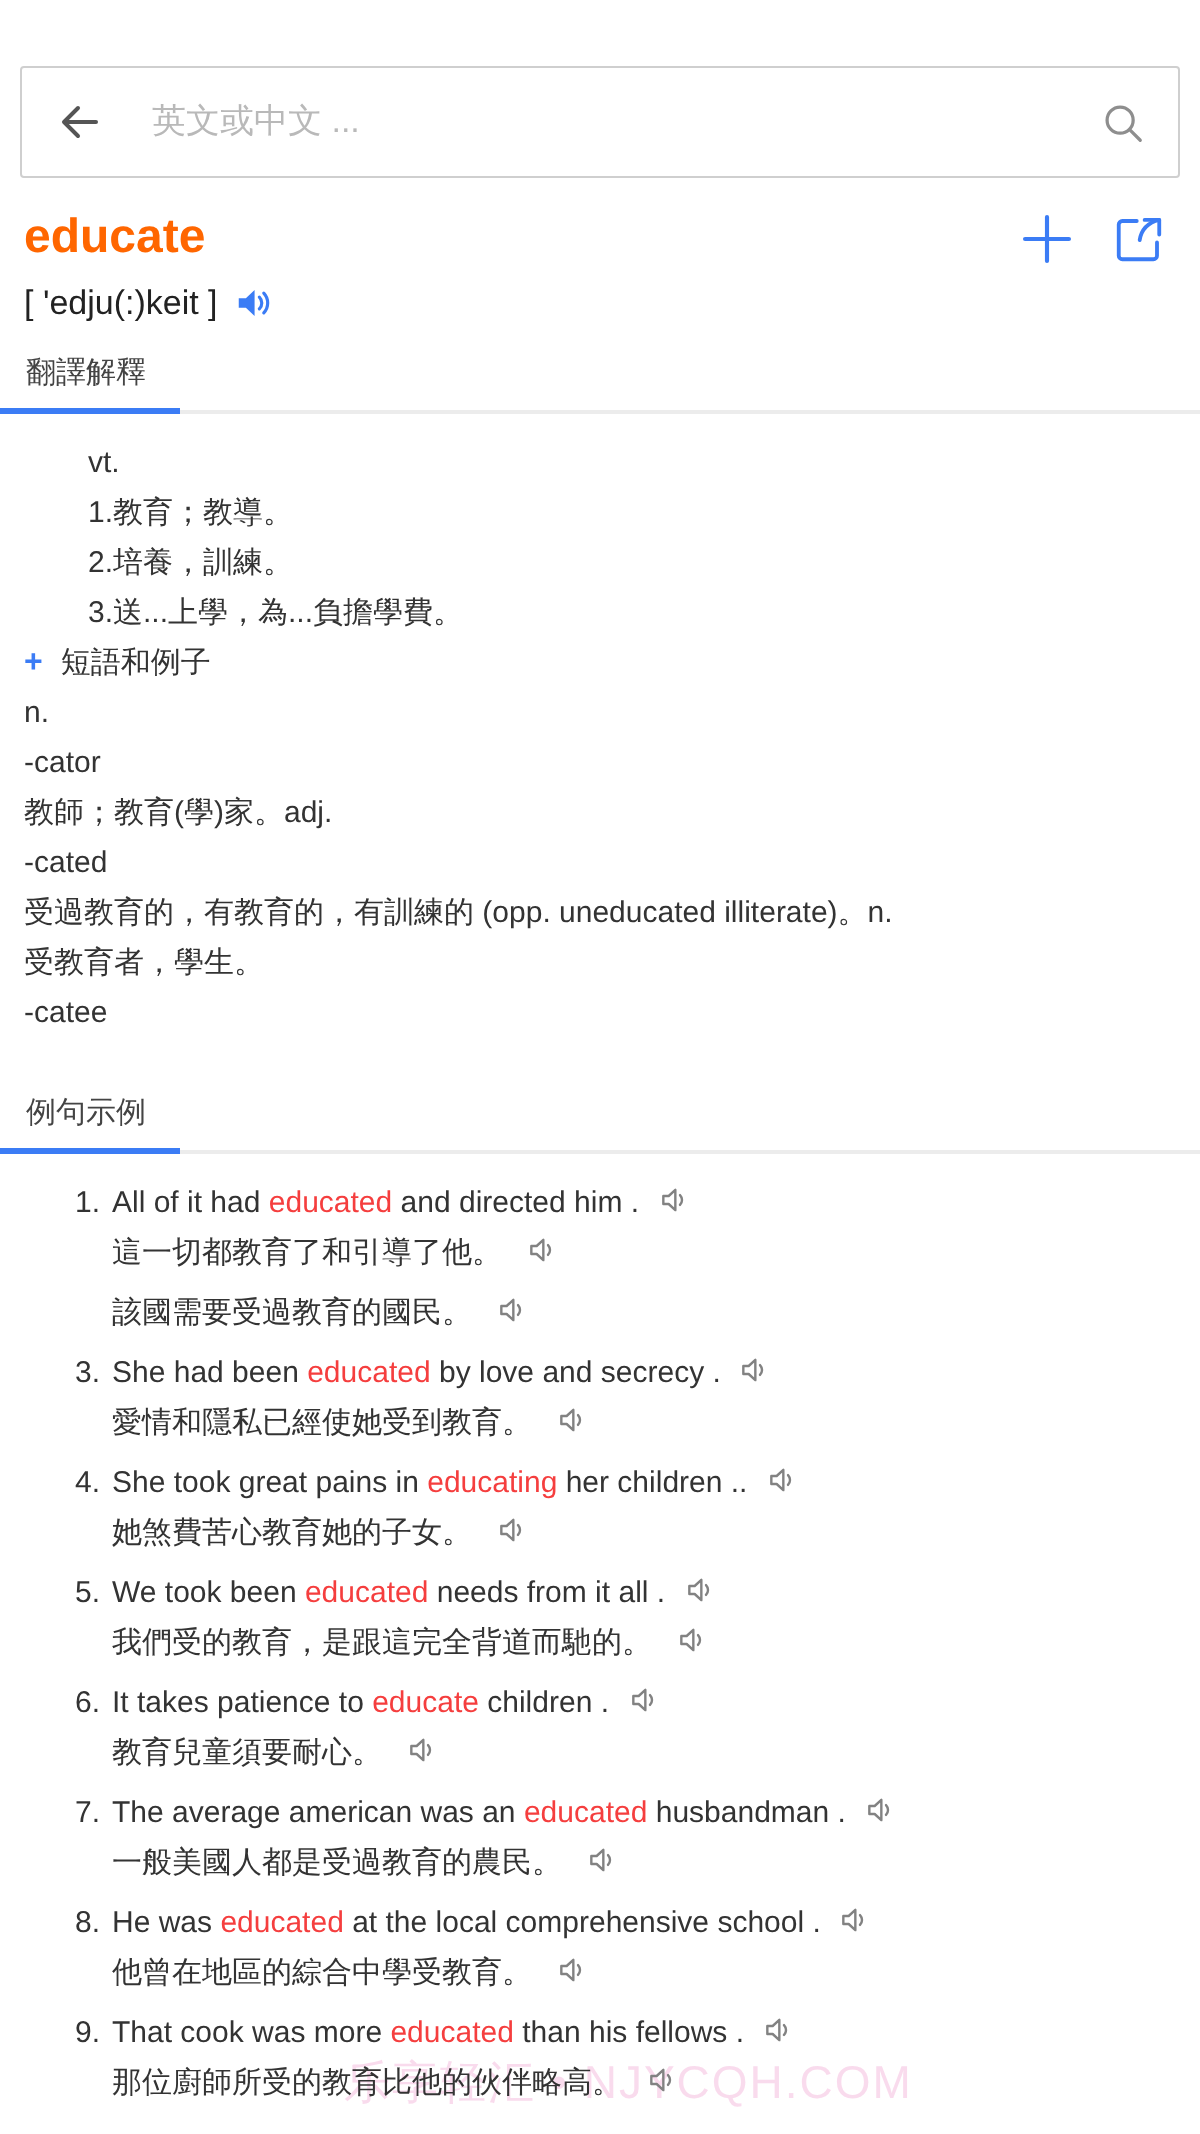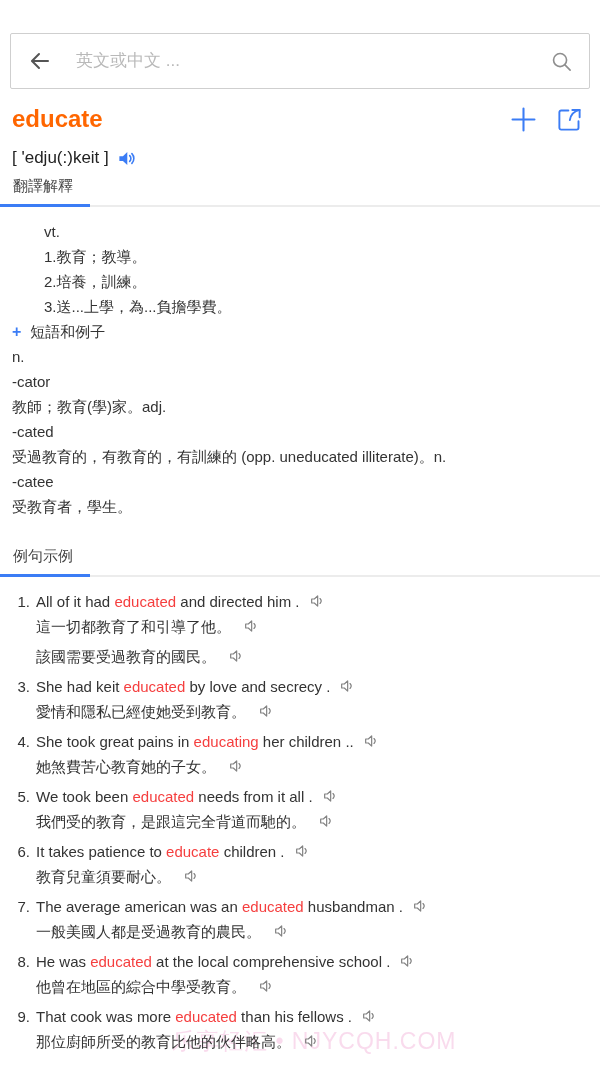--- a/index.html
+++ b/index.html
@@ -30,36 +30,36 @@
     font-size:17px;color:#333;font-family:inherit;
   }
   .search-input::placeholder{color:#b9b9b9;}
   .search-icon{display:inline-flex;margin-right:16px;cursor:pointer;}
   
   .word-row{margin-top:13px;padding:0 17px 0 12px;display:flex;justify-content:space-between;align-items:center;height:34px;}
   .word{font-size:24px;font-weight:bold;color:var(--orange);}
   .actions{display:inline-flex;align-items:center;gap:17px;}
   .actions span{display:inline-flex;cursor:pointer;}
   
-  .pron-row{padding-left:12px;margin-top:6px;height:26px;display:flex;align-items:flex-end;font-size:17px;color:#222;}
+  .pron-row{padding-left:12px;margin-top:6px;height:26px;display:flex;align-items:flex-start;font-size:17px;color:#222;}
   .pron-row .spk-blue{display:inline-flex;margin-left:8px;cursor:pointer;}
   
   .tab-row{margin-top:9px;}
   .tab-label{padding:0 0 9px 13px;font-size:15px;color:#444;display:inline-block;}
   .tab-line{height:2px;background:#ececec;position:relative;}
   .tab-bar{position:absolute;left:0;top:-1px;width:90px;height:3px;background:var(--accent);}
   .section-header{margin-top:28px;}
   
   .defs{padding:0 12px;font-size:15px;color:#333;}
   #defs-top{padding-top:12px;margin-left:32px;}
   .def-line{line-height:25px;}
   .expand-row{padding-left:12px;line-height:25px;font-size:15px;color:#333;cursor:pointer;}
   .expand-row .plus{color:var(--accent);font-weight:bold;font-size:16px;margin-right:9px;}
   
-  .examples{padding:12px 12px 0 8px;}
+  .examples{padding:12px 12px 0 28px;}
   .example{margin-bottom:5px;}
   .ex-en,.ex-zh{line-height:25px;font-size:15px;color:#333;}
   .ex-num{display:inline-block;min-width:22px;text-align:right;margin-right:6px;}
   .ex-zh{padding-left:28px;}
   .hl{color:var(--red);}
   .spk{display:inline-flex;margin-left:9px;vertical-align:-2px;cursor:pointer;}
   .ex-zh .spk{margin-left:12px;}
 </style>
 </head>
 <body>
@@ -130,22 +130,22 @@
   <div class="expand-row">
     <span class="plus">+</span><span>短語和例子</span>
   </div>
 
   <div class="defs" id="defs-bottom">
       <div class="def-line">n.</div>
       <div class="def-line">-cator</div>
       <div class="def-line">教師；教育(學)家。adj.</div>
       <div class="def-line">-cated</div>
       <div class="def-line">受過教育的，有教育的，有訓練的 (opp. uneducated illiterate)。n.</div>
+      <div class="def-line">受教育者，學生。</div>
       <div class="def-line">-catee</div>
-      <div class="def-line">受教育者，學生。</div>
     </div>
 
   <div class="tab-row section-header">
     <span class="tab-label">例句示例</span>
     <div class="tab-line">
         <span class="tab-bar"></span>
       </div>
   </div>
 
   <div class="examples" id="examples">
@@ -167,21 +167,21 @@
   <div class="example">
     <div class="ex-zh"><span class="zh-text">該國需要受過教育的國民。</span><span class="spk">
             <svg width="16" height="16" viewBox="0 0 24 24" fill="none" stroke="#828282" stroke-width="1.8" stroke-linejoin="round">
               <path d="M4 9h4l5-4.6v15.2L8 15H4z"></path>
               <path d="M16.5 8.3a5.3 5.3 0 0 1 0 7.4" stroke-linecap="round"></path>
             </svg>
           </span></div>
   </div>
 
   <div class="example">
-    <div class="ex-en"><span class="ex-num">3.</span><span class="t-before">She had keit </span><span class="hl">educated</span><span class="t-after"> by love and secrecy .</span><span class="spk">
+    <div class="ex-en"><span class="ex-num">3.</span><span class="t-before">She had been </span><span class="hl">educated</span><span class="t-after"> by love and secrecy .</span><span class="spk">
             <svg width="16" height="16" viewBox="0 0 24 24" fill="none" stroke="#828282" stroke-width="1.8" stroke-linejoin="round">
               <path d="M4 9h4l5-4.6v15.2L8 15H4z"></path>
               <path d="M16.5 8.3a5.3 5.3 0 0 1 0 7.4" stroke-linecap="round"></path>
             </svg>
           </span></div>
     <div class="ex-zh"><span class="zh-text">愛情和隱私已經使她受到教育。</span><span class="spk">
             <svg width="16" height="16" viewBox="0 0 24 24" fill="none" stroke="#828282" stroke-width="1.8" stroke-linejoin="round">
               <path d="M4 9h4l5-4.6v15.2L8 15H4z"></path>
               <path d="M16.5 8.3a5.3 5.3 0 0 1 0 7.4" stroke-linecap="round"></path>
             </svg>

